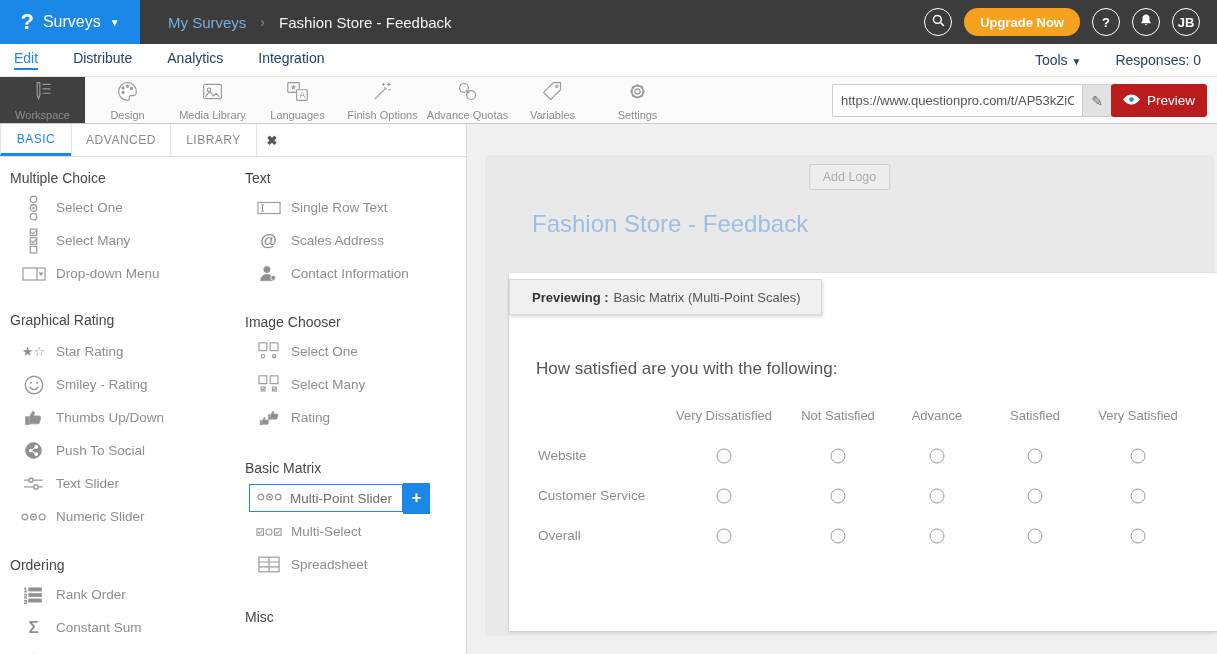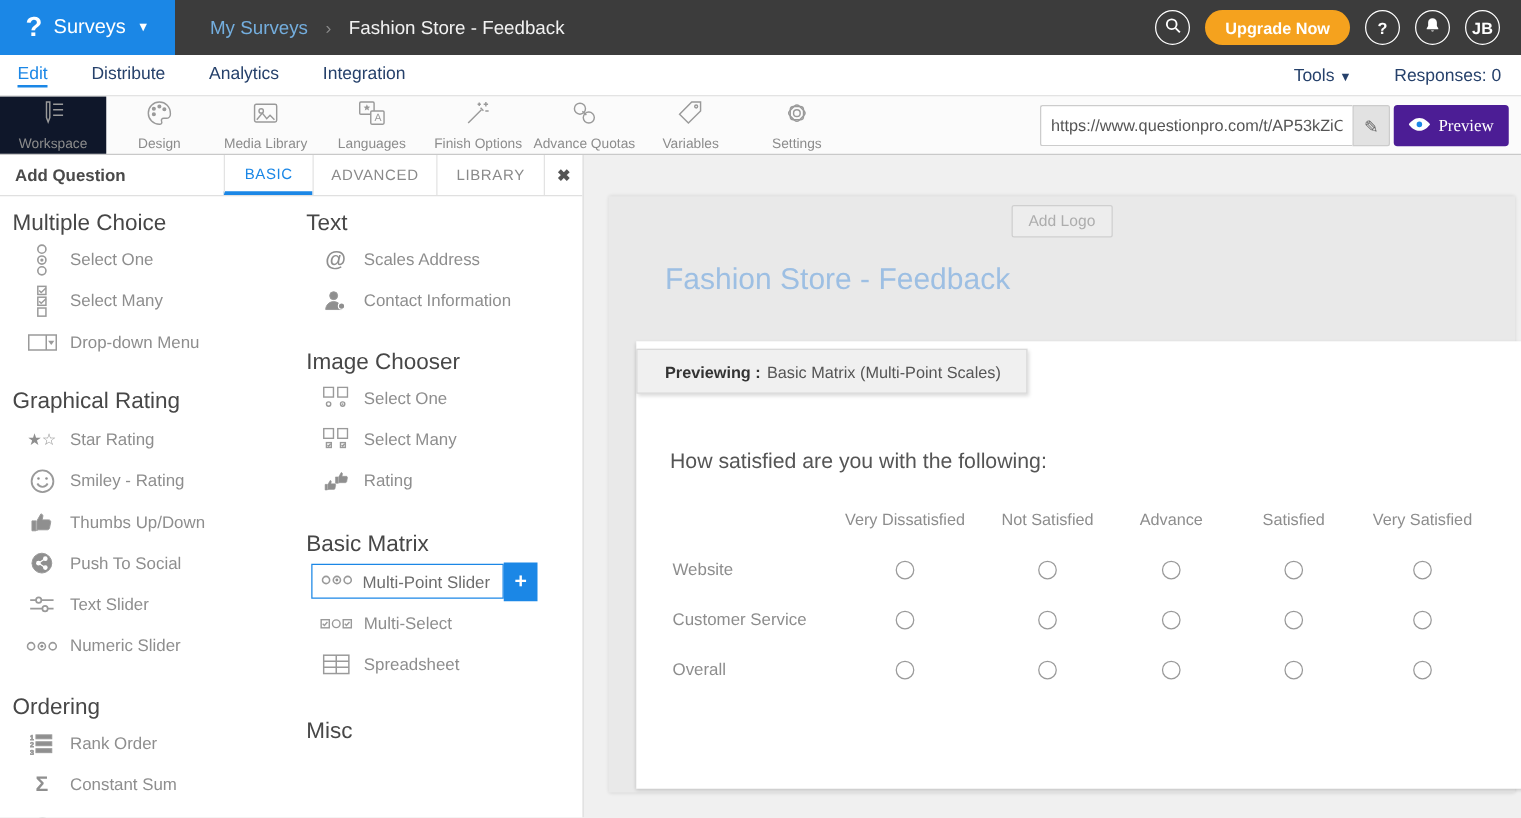--- a/index.html
+++ b/index.html
@@ -27,40 +27,40 @@
   .nav-tab.active { color:#1b87e6; border-bottom:2px solid #1b87e6; }
   .nav-right { position:absolute; right:16px; display:flex; gap:34px; align-items:center; }
   .nav-right .tools, .nav-right .responses { font-size:14px; color:#26416b; }
   .nav-right .tools { cursor:pointer; }
   .tools .caret { font-size:10px; }
 
   
   .toolbar { position:absolute; left:0; top:77px; width:1217px; height:47px; background:#fbfbfb; border-bottom:1px solid #c9c9c9; z-index:20; }
   .tools-row { display:flex; height:100%; }
   .tool { width:85px; height:100%; display:flex; flex-direction:column; align-items:center; justify-content:center; gap:2px; cursor:pointer; }
-  .tool.active { background:#0f172a; }
+  .tool.active { background:#404040; }
   .tool .tlabel { font-size:11px; color:#8c8c8c; white-space:nowrap; }
   .tool svg { width:23px; height:23px; stroke:#9a9a9a; fill:none; stroke-width:1.3; }
   .url-wrap { position:absolute; right:105px; top:7px; display:flex; height:33px; }
   .url-input { width:250px; height:33px; border:1px solid #ccc; border-right:none; border-radius:2px 0 0 2px; background:#fff; padding:0 8px; font-size:13px; color:#555; font-family:inherit; }
   .url-edit { width:30px; height:33px; background:#e2e2e2; border:1px solid #ccc; display:flex; align-items:center; justify-content:center; color:#666; font-size:14px; cursor:pointer; border-radius:0 2px 2px 0; }
-  .preview-btn { position:absolute; right:10px; top:7px; height:33px; padding:0 12px; background:#4c1d95; border:none; border-radius:3px; color:#fff; font-size:13.5px; display:flex; align-items:center; gap:7px; cursor:pointer; font-family:Liberation Serif, serif; }
+  .preview-btn { position:absolute; right:10px; top:7px; height:33px; padding:0 12px; background:#b91c1c; border:none; border-radius:3px; color:#fff; font-size:13.5px; display:flex; align-items:center; gap:7px; cursor:pointer; font-family:Liberation Sans, sans-serif; }
   .preview-btn svg { width:17px; height:11px; }
 
   
   .leftpanel { position:absolute; left:0; top:124px; width:467px; height:530px; background:#fff; border-right:1px solid #d9d9d9; z-index:10; overflow:hidden; }
   .panel-head { position:relative; height:33px; border-bottom:1px solid #e0e0e0; display:flex; align-items:stretch; }
   .panel-title { flex:1; display:flex; align-items:center; padding-left:12px; font-size:13.5px; font-weight:700; color:#4a4a4a; }
   .panel-tab { display:flex; align-items:center; justify-content:center; font-size:12px; letter-spacing:.5px; color:#8a8a8a; border-left:1px solid #e3e3e3; cursor:pointer; }
   .panel-tab.t0 { width:71px; } .panel-tab.t1 { width:99px;text-align:right; } .panel-tab.t2 { width:86px; }
   .panel-tab.active { color:#1b87e6; border-bottom:3px solid #1b87e6; }
   .panel-close { width:31px; display:flex; align-items:center; justify-content:center; border-left:1px solid #e3e3e3; color:#555; font-size:13px; font-weight:700; cursor:pointer; }
   .qcol { position:absolute; top:33px; width:235px; }
   .qcol.c1 { left:0; } .qcol.c2 { left:235px; }
-  .sec-h { margin-left:10px; font-size:18px; color:#474747; font-weight:500; line-height:17px; }
+  .sec-h { margin-left:10px; font-size:14px; color:#474747; font-weight:500; line-height:17px; }
   .items { margin-top:4px; }
   .qitem { display:flex; align-items:center; height:33px; padding-left:20px; gap:9px; color:#8e8e8e; font-size:13.5px; cursor:pointer; white-space:nowrap; }
   .qitem .ico { width:27px; min-width:27px; display:flex; justify-content:center; align-items:center; }
   .ico svg { stroke:#9a9a9a; }
   .glyph { color:#8f8f8f; }
   .selrow { display:flex; align-items:center; height:34px; padding-left:14px; }
   .sel-box { display:flex; align-items:center; gap:8px; height:28px; padding:0 10px 0 7px; border:1px solid #1b87e6; background:#fff; color:#6e6e6e; font-size:13.5px; cursor:pointer; }
   .plus-btn { width:27px; height:31px; background:#1b87e6; color:#fff; font-size:17px; font-weight:700; display:flex; align-items:center; justify-content:center; cursor:pointer; border:none; }
 
   
@@ -200,21 +200,20 @@
     <span><svg viewBox="0 0 20 12" fill="#fff">
           <path d="M10 0C5.5 0 1.8 3.5 0 6c1.8 2.5 5.5 6 10 6s8.2-3.5 10-6c-1.8-2.5-5.5-6-10-6z"></path>
           <circle cx="10" cy="6" r="2.6" fill="#1b87e6"></circle>
         </svg></span>
     <span>Preview</span>
   </button>
 </div>
 
 <div class="leftpanel">
   <div class="panel-head">
-    <div class="panel-title">Add Question</div>
     <div class="panel-tab t0 active">BASIC</div>
     <div class="panel-tab t1">ADVANCED</div>
     <div class="panel-tab t2">LIBRARY</div>
     <div class="panel-close">
         <span>✖</span>
       </div>
   </div>
 
   <div class="qcol c1">
     <div class="sec-h" style="margin-top:13px">Multiple Choice</div>
@@ -344,20 +343,29 @@
             </svg>
           </span>
         <span>Drag and Drop</span>
       </div>
     </div>
   </div>
 
   <div class="qcol c2">
     <div class="sec-h" style="margin-top:13px">Text</div>
     <div class="items">
+      <div class="qitem">
+        <span class="ico">
+            <svg width="24" height="14" viewBox="0 0 26 14" fill="none" stroke-width="1.2">
+              <rect x="1" y="1" width="24" height="12"></rect>
+              <path d="M6 3.5v7M4.5 3.5h3M4.5 10.5h3" stroke-width="1.1"></path>
+            </svg>
+          </span>
+        <span>Single Row Text</span>
+      </div>
       <div class="qitem">
         <span class="ico glyph" style="font-size:17px;font-weight:700">@</span>
         <span>Scales Address</span>
       </div>
       <div class="qitem">
         <span class="ico">
             <svg width="19" height="19" viewBox="0 0 24 24" fill="#8f8f8f" stroke="none">
               <circle cx="10" cy="7" r="4"></circle>
               <path d="M2 21c0-4.4 3.6-8 8-8s8 3.6 8 8z"></path>
               <circle cx="18" cy="17.5" r="3.2" stroke="#fff" stroke-width="1.2"></circle>

